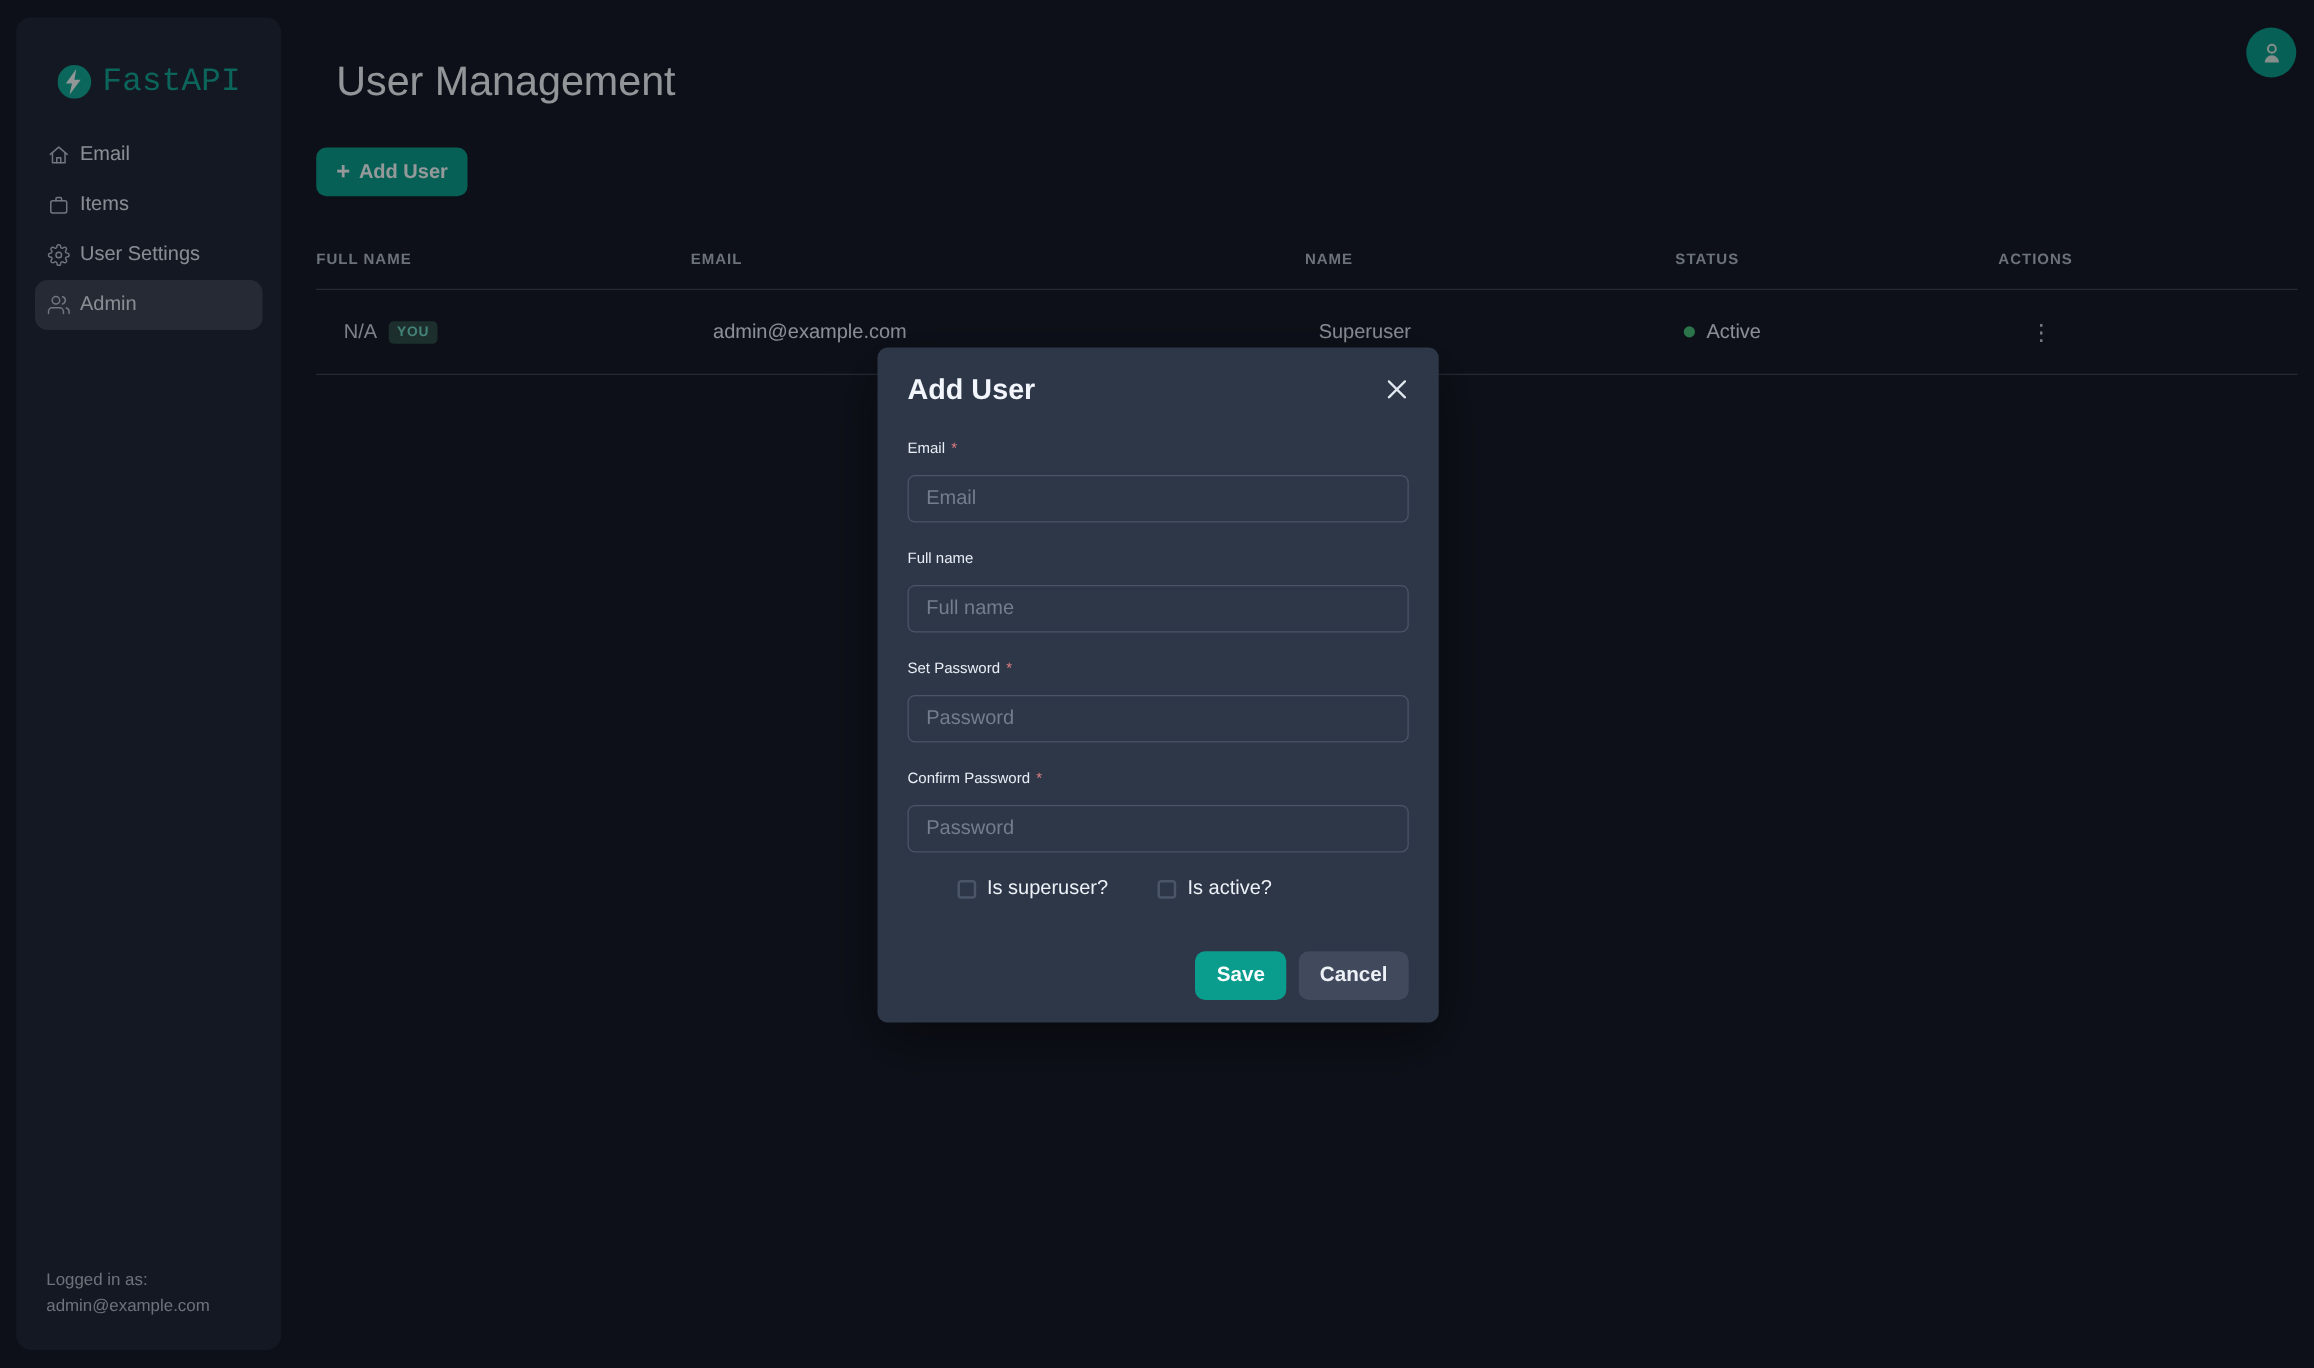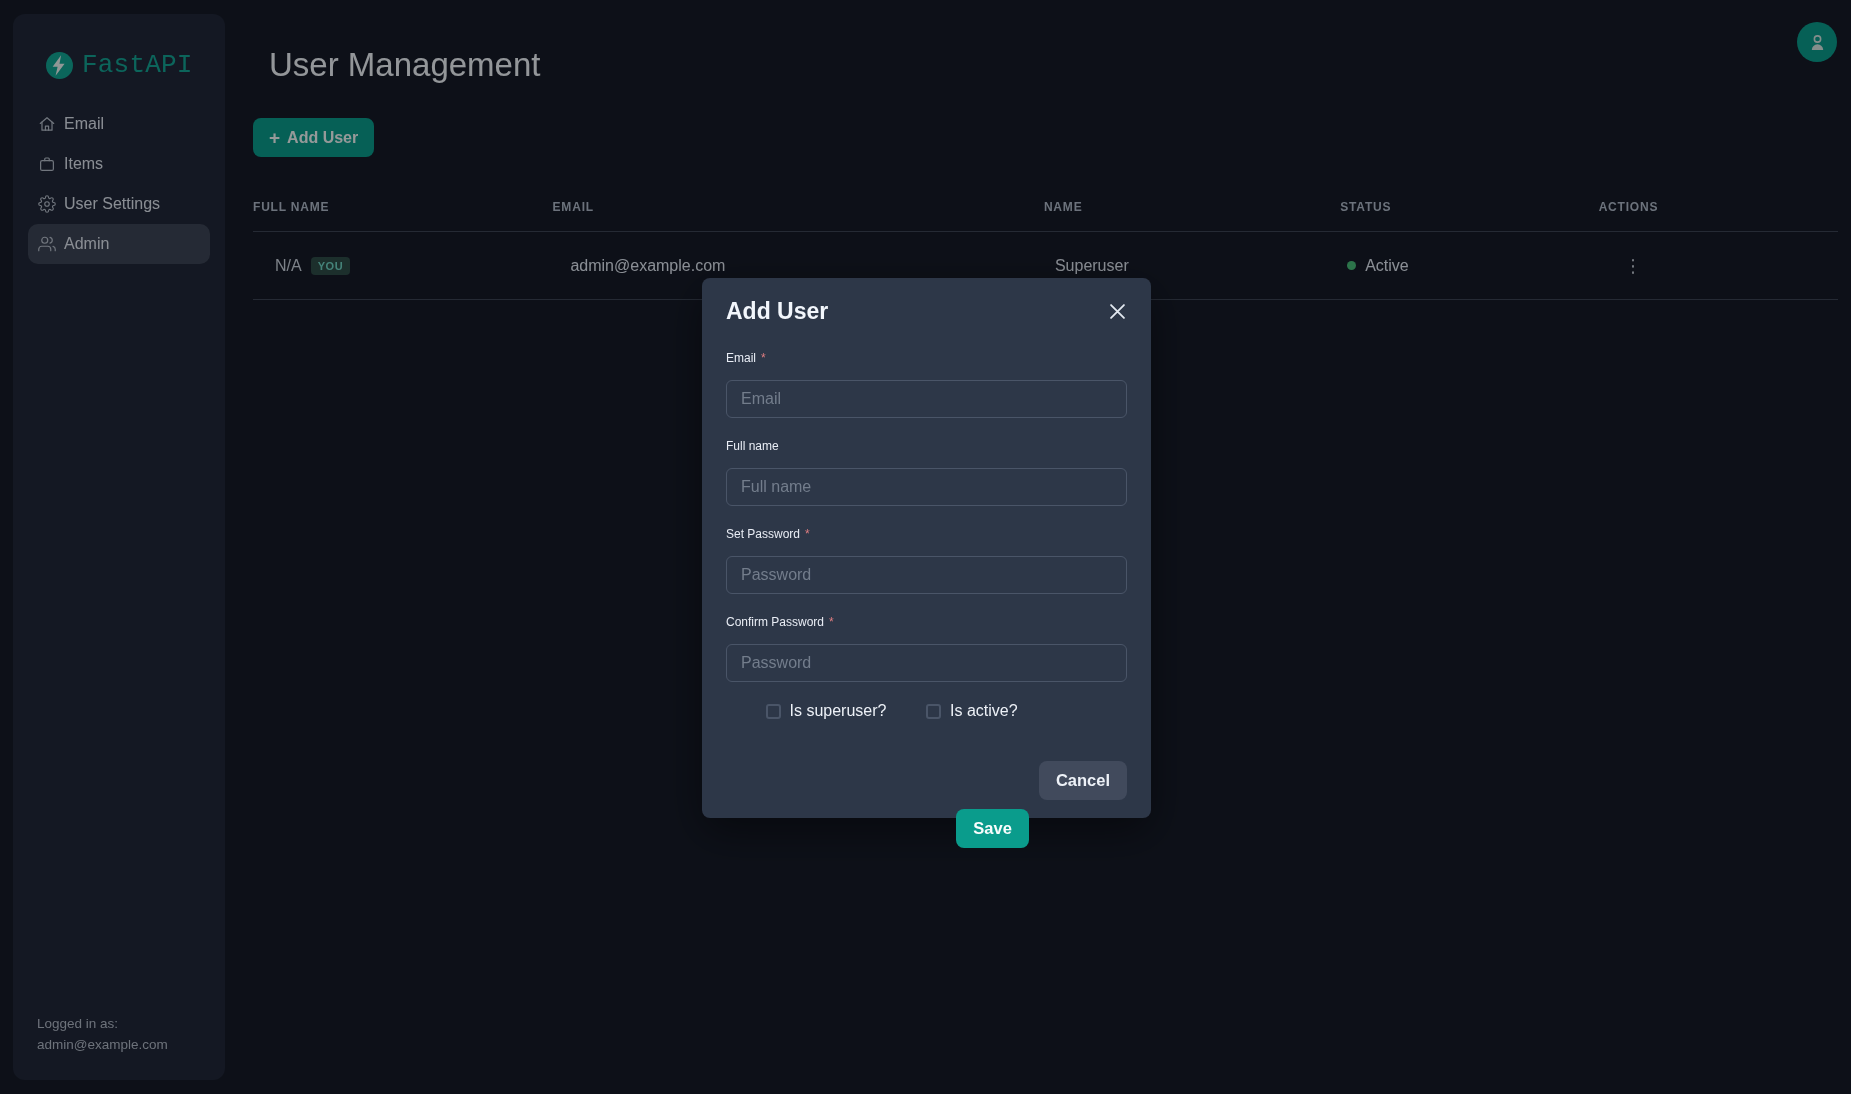--- a/index.html
+++ b/index.html
@@ -118,21 +118,21 @@
   .cbrow { display: flex; margin-top: 20px; }
   .cbgroup { display: flex; align-items: center; gap: 9px; font-size: 16px; color: #EDF1F7; cursor: pointer; justify-content: center; }
   .cbgroup:first-child { width: 200px; }
   .cbox { width: 15px; height: 15px; border: 2px solid #4A5568; border-radius: 3px; flex: none; }
 
   .modal-actions { display: flex; justify-content: flex-end; gap: 10px; margin-top: 41px; }
   .btn {
     border: none; border-radius: 8px; height: 39px; padding: 0 17px;
     font-size: 16.5px; font-weight: 700; font-family: inherit; cursor: pointer;
   }
-  .btn-save { background: #0A9C8C; color: #FAFDFD; margin-top: 48px; }
+  .btn-save { background: #0A9C8C; color: #FAFDFD; }
   .btn-cancel { background: #414A5C; color: #EDF1F7; }
 </style>
 </head>
 <body>
 
 <aside class="sidebar">
   <div class="brand">
     <span>
       <svg viewBox="0 0 24 24">
         <circle cx="12" cy="12" r="12" fill="#12A594"></circle>

